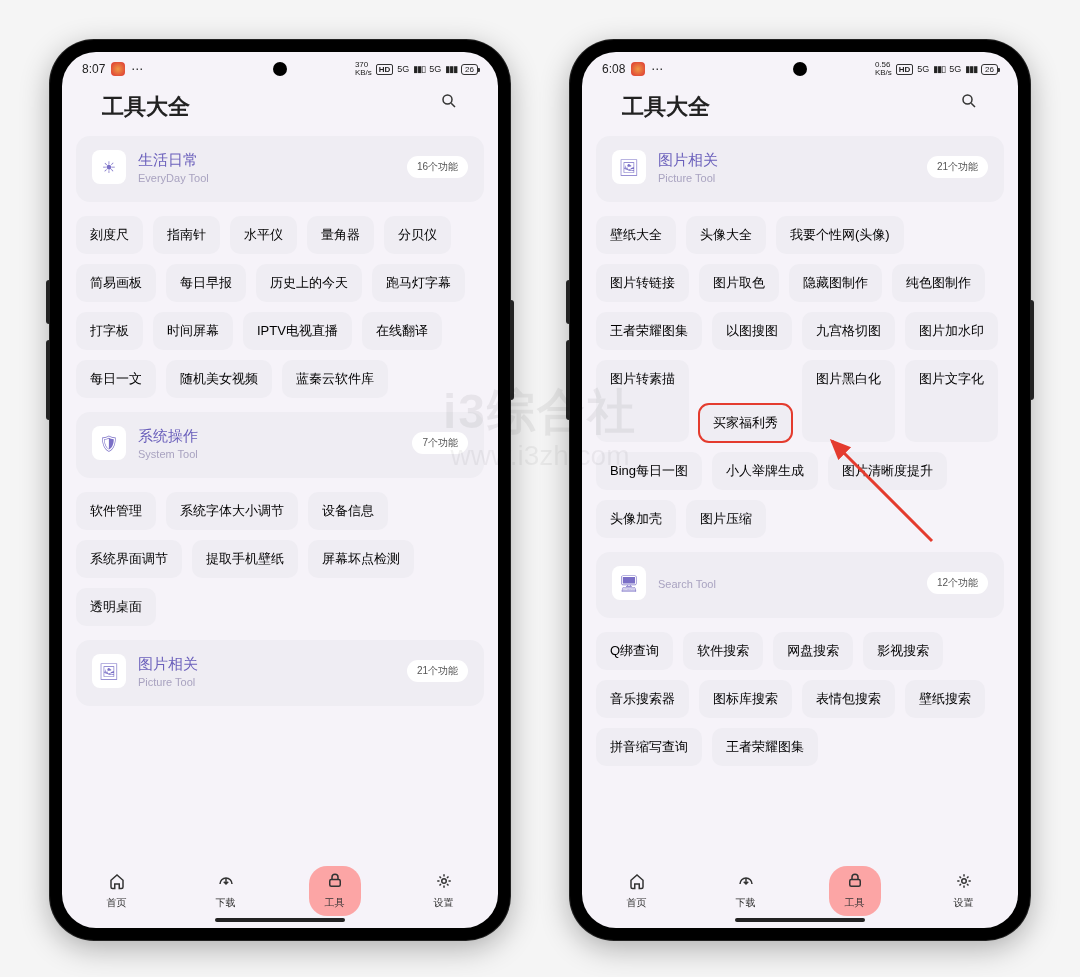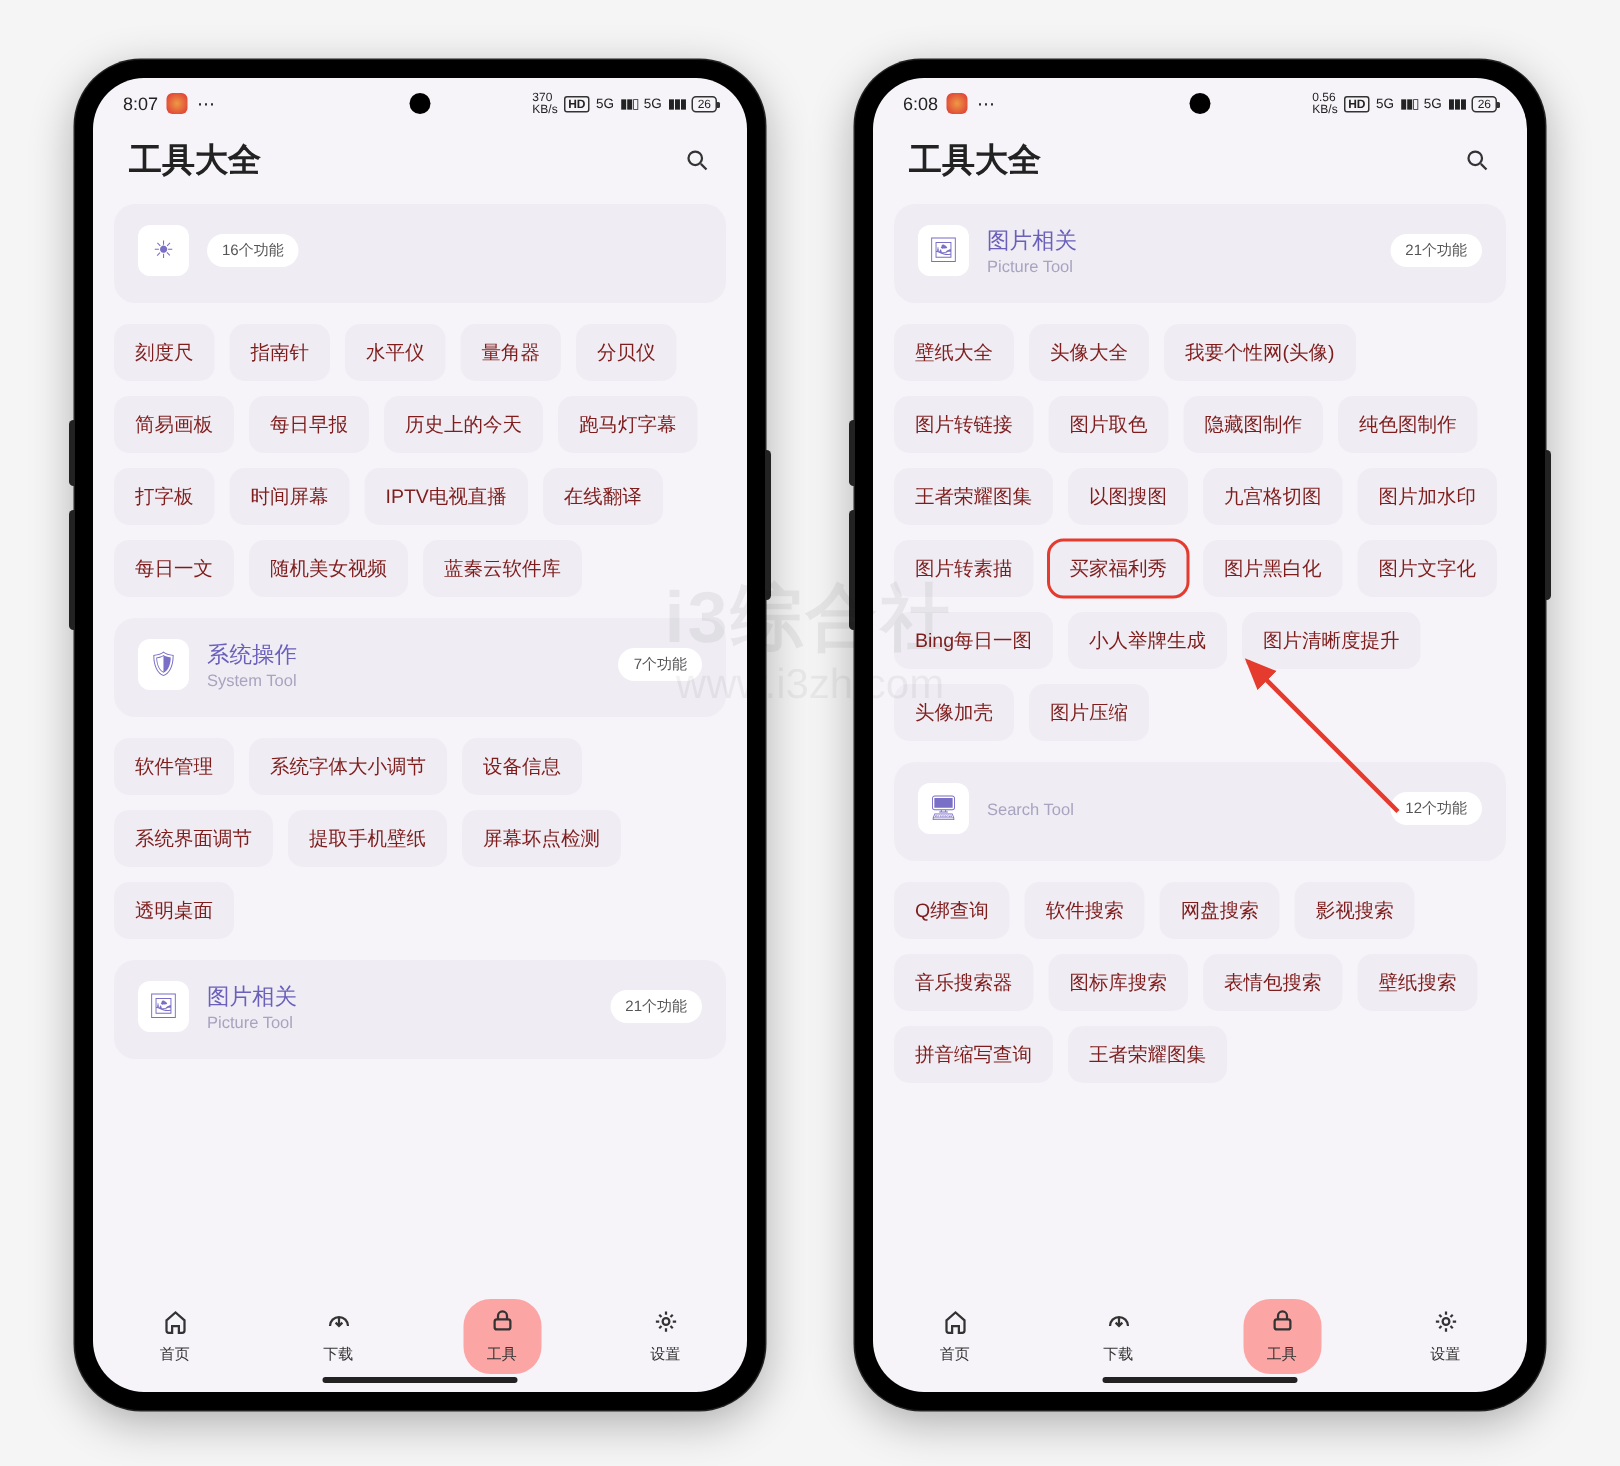--- a/index.html
+++ b/index.html
@@ -60,23 +60,23 @@
   .status-right { display:flex; align-items:center; gap:4px; font-size:9px;}
   .status-right .kbps { font-size:8px; line-height:1; }
   .status-right .badge { border:1px solid #333; border-radius:2px; padding:0 2px; font-size:8px; font-weight:600;}
   .status-right .sig { letter-spacing:-1px;}
   .status-right .batt { border:1px solid #333; border-radius:3px; padding:0 3px; font-size:8px; position:relative;}
   .status-right .batt::after{content:"";position:absolute;right:-3px;top:3px;width:2px;height:4px;background:#333;border-radius:0 1px 1px 0;}
   .status-left .dot-icon { width:14px;height:14px;background:radial-gradient(circle,#e94,#d33);border-radius:4px;}
 
   .app-header {
     display:flex;
-    align-items:flex-end;
+    align-items:flex-start;
     justify-content:space-between;
-    padding: 10px 24px 14px;
+    padding: 10px 40px 14px;
   }
   .app-title { font-size:22px; font-weight:600; color:#222;}
   .search-icon { font-size:20px; color:#222; }
 
   .content {
     flex:1;
     overflow:hidden;
     padding: 0 14px;
   }
   .card {
@@ -112,26 +112,27 @@
   .chips {
     display:flex;
     flex-wrap:wrap;
     gap:10px;
   }
   .chip {
     background:#efedf3;
     border-radius:10px;
     padding:10px 14px;
     font-size:13px;
-    color:#7f1d1d;
+    color:#000000;
     white-space:nowrap;
   }
   .chip.hl {
     outline:2px solid #e43b2e;
     outline-offset:-1px;
+    margin-top:44px;
   }
   .chips-row { margin-bottom:14px;}
 
   .nav-bar {
     height:72px;
     border-top:1px solid rgba(0,0,0,0);
     display:flex;
     justify-content:space-around;
     align-items:center;
     padding-bottom:4px;
@@ -223,20 +224,24 @@
             <circle cx="10" cy="10" r="6"></circle>
             <line x1="15" y1="15" x2="20" y2="20"></line>
           </svg>
       </div>
     </div>
 
     <div class="content" id="left-content">
         <div class="card">
     <div class="card-head">
       <div class="cat-icon">☀</div>
+      <div class="cat-labels">
+        <div class="cat-title">生活日常</div>
+        <div class="cat-sub">EveryDay Tool</div>
+      </div>
       <div class="cat-count">16个功能</div>
     </div>
   </div>
         <div class="chips chips-row">
           <div class="chip">刻度尺</div>
           <div class="chip">指南针</div>
           <div class="chip">水平仪</div>
           <div class="chip">量角器</div>
           <div class="chip">分贝仪</div>
           <div class="chip">简易画板</div>

